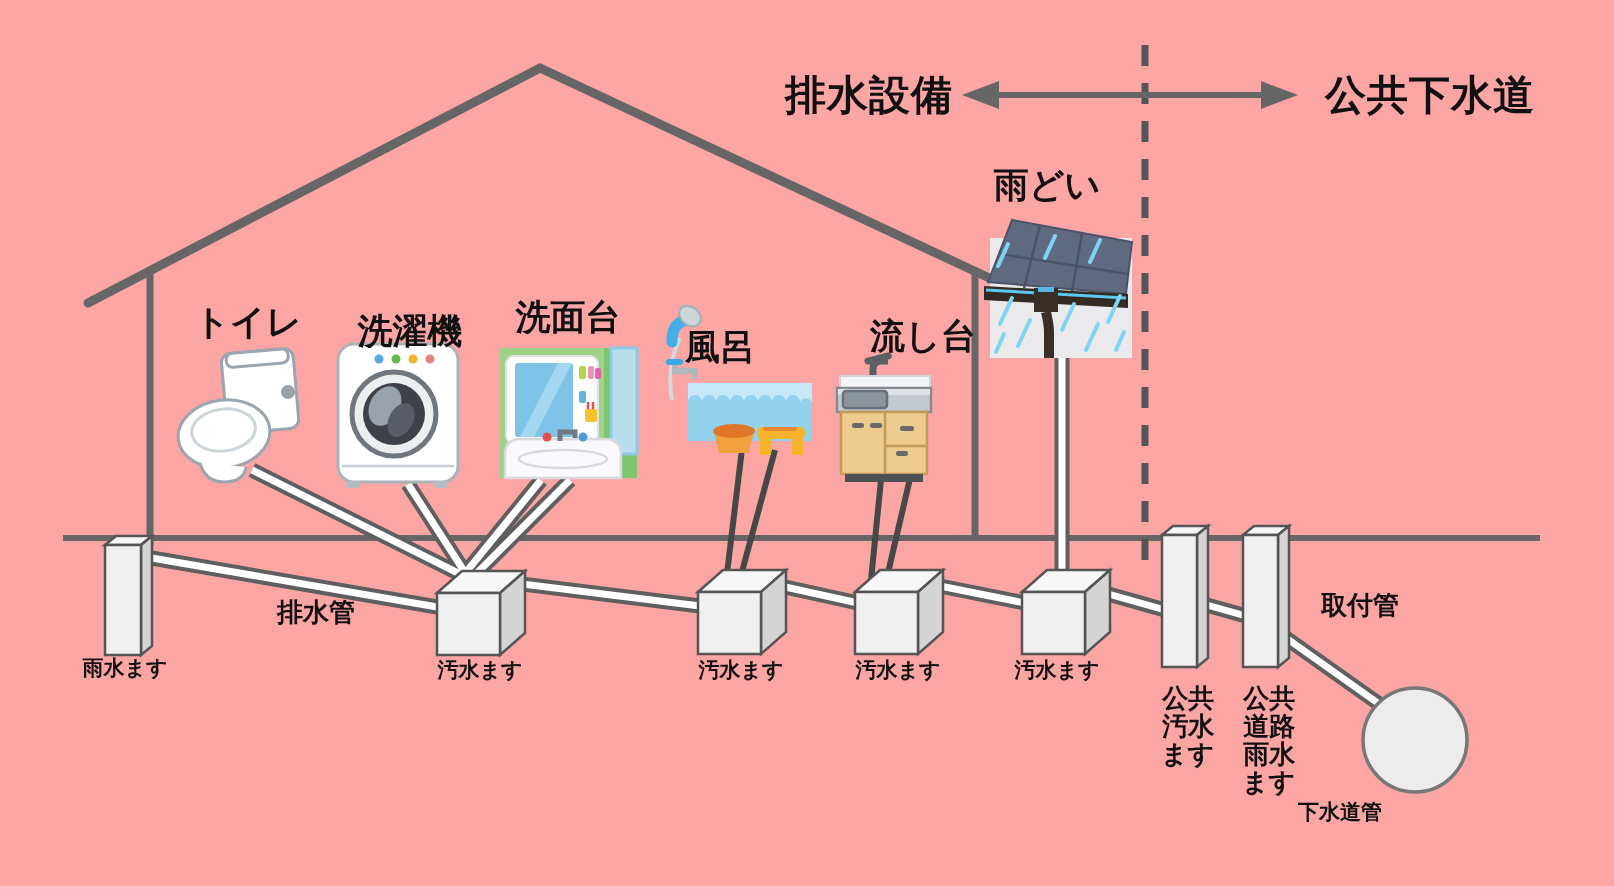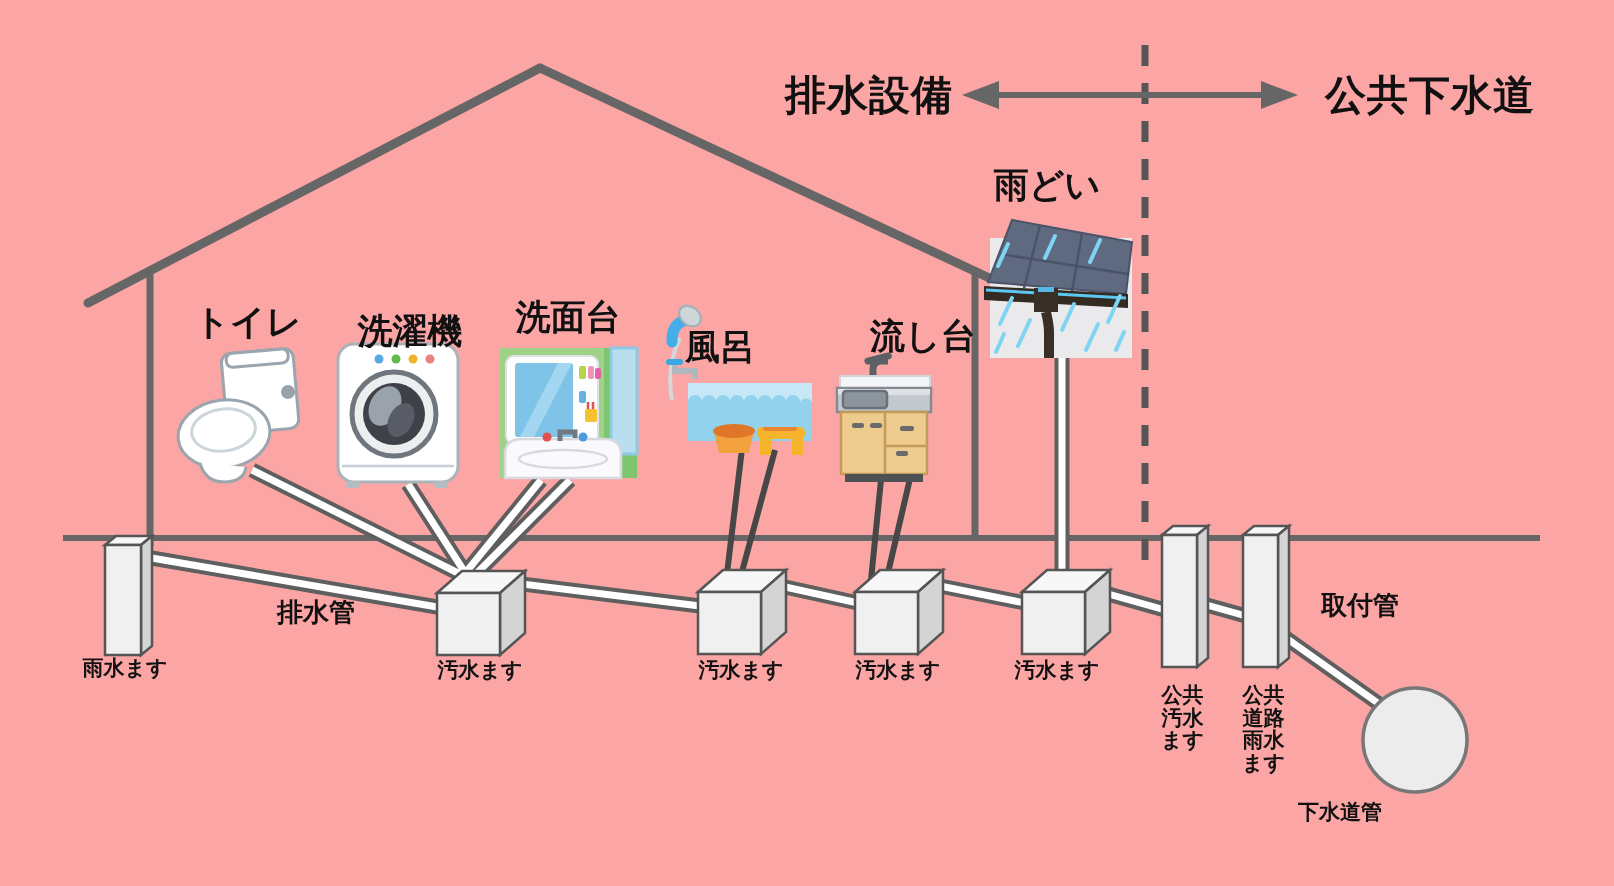--- a/index.html
+++ b/index.html
@@ -5,22 +5,22 @@
   html,body{margin:0;padding:0;background:#fff;}
   #stage{position:relative;width:1614px;height:886px;background:#fca5a5;overflow:hidden;
          font-family:Liberation Sans, sans-serif;}
   #art{position:absolute;left:0;top:0;}
   .lbl{position:absolute;transform:translateX(-50%);color:#111;font-weight:700;
        white-space:nowrap;line-height:1.05;text-align:center;}
   .title{font-size:41px;letter-spacing:1px;}
   .fix{font-size:35px;}
   .und{font-size:21px;}
   .small{font-size:26px;}
-  .vlabel{position:absolute;color:#111;font-weight:700;font-size:21px;line-height:1.08;
-          text-align:center;white-space:nowrap;}
+  .vlabel{position:absolute;color:#111;font-weight:700;font-size:26px;line-height:1.08;
+          text-align:right;white-space:nowrap;}
 </style>
 </head>
 <body>
 
 <div id="stage">
 
 <svg id="art" width="1614" height="886" viewBox="0 0 1614 886">
 
   <g stroke="#666" fill="none">
     <path d="M88 303 L540 68" stroke-width="9" stroke-linecap="round"></path>

